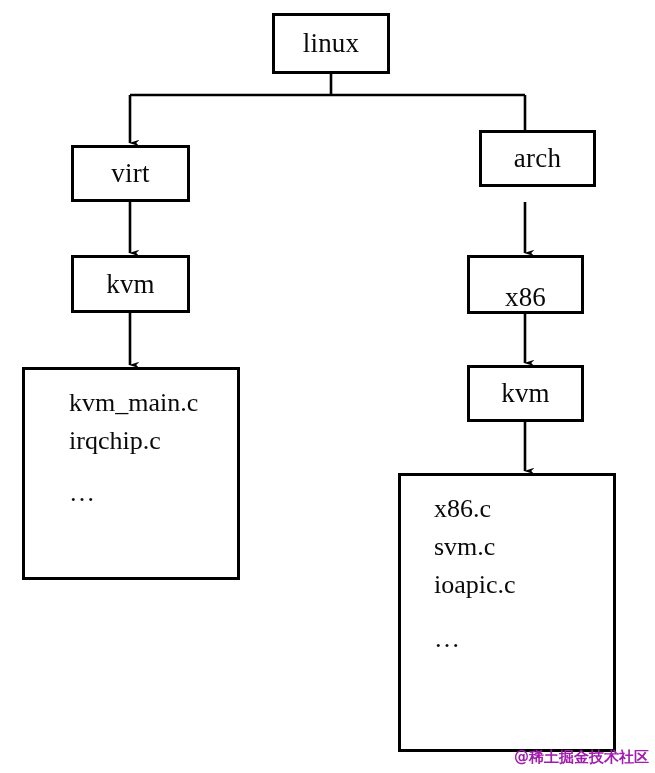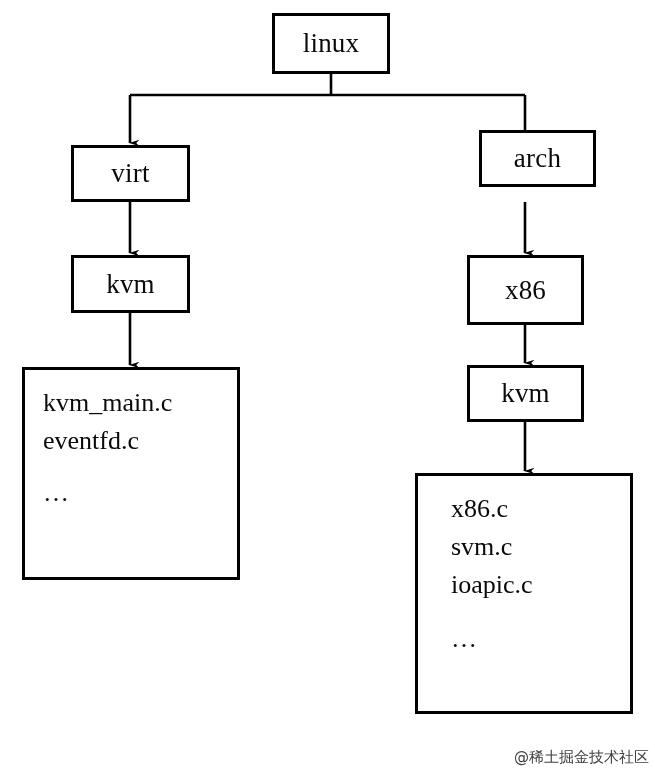--- a/index.html
+++ b/index.html
@@ -65,38 +65,39 @@
     line-height: 38px;
     color: #0a0a0a;
     letter-spacing: 2px;
   }
 
   
   #box-virt      { left: 71px;  top: 145px; width: 119px; height: 57px; }
   #box-kvm-left  { left: 71px;  top: 255px; width: 119px; height: 58px; }
   #box-linux     { left: 272px; top: 13px;  width: 118px; height: 61px; }
   #box-arch      { left: 467px; top: 130px; width: 117px; height: 57px; margin-left: 12px; }
-  #box-x86       { left: 467px; top: 255px; width: 117px; height: 70px; }
+  #box-x86       { left: 467px; top: 255px; width: 117px; height: 59px; align-items: flex-end; }
   #box-kvm-right { left: 467px; top: 365px; width: 117px; height: 57px; }
 
-  #list-virt-kvm  { left: 22px;  top: 367px; width: 218px; height: 213px; padding: 14px 0 0 18px; }
-  #list-arch-kvm  { left: 415px; top: 473px; width: 218px; height: 241px; padding: 14px 13px 0 33px; }
+  #list-virt-kvm  { left: 22px;  top: 367px; width: 218px; height: 213px; padding: 14px 0 0 44px; }
+  #list-arch-kvm  { left: 398px; top: 473px; width: 218px; height: 279px; padding: 14px 13px 0 33px; }
 
   #list-virt-kvm .ellipsis-line { margin-top: 14px; }
   #list-arch-kvm .ellipsis-line { margin-top: 16px; }
 
   #watermark {
     position: absolute;
     right: 6px;
     bottom: 6px;
     font-size: 15px;
-    color: #404040;
+    color: #a21caf;
     font-family: "DejaVu Sans", sans-serif;
     white-space: nowrap;
     user-select: none;
+    font-weight: bold;
   }
 </style>
 </head>
 <body>
 
 <div id="diagram-root">
 
   <svg id="connector-layer" viewBox="0 0 655 773" width="655" height="773" aria-hidden="true">
     <defs>
       <marker id="arrowhead" markerWidth="9" markerHeight="11" refX="3.2" refY="9.4" orient="auto" markerUnits="userSpaceOnUse">
@@ -130,21 +131,21 @@
   <div class="node-box" id="box-virt">
     <span class="node-label">virt</span>
   </div>
   <div class="node-box" id="box-kvm-left">
     <span class="node-label">kvm</span>
   </div>
 
   <div class="list-box" id="list-virt-kvm">
     <ul class="list-lines">
       <li>kvm_main.c</li>
-      <li>eventfd.c</li>
+      <li>irqchip.c</li>
     </ul>
     <div class="ellipsis-line">…</div>
   </div>
 
   <div class="node-box" id="box-arch">
     <span class="node-label">arch</span>
   </div>
   <div class="node-box" id="box-x86">
     <span class="node-label">x86</span>
   </div>

